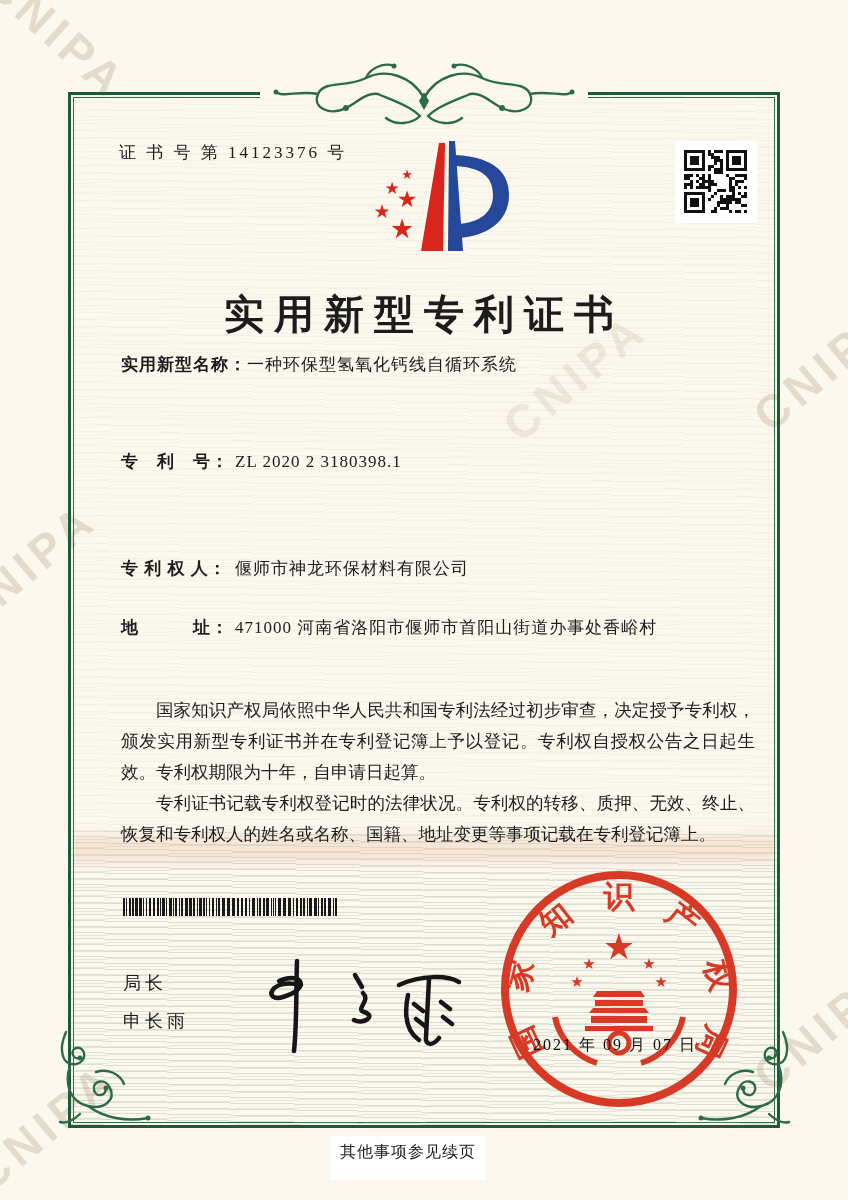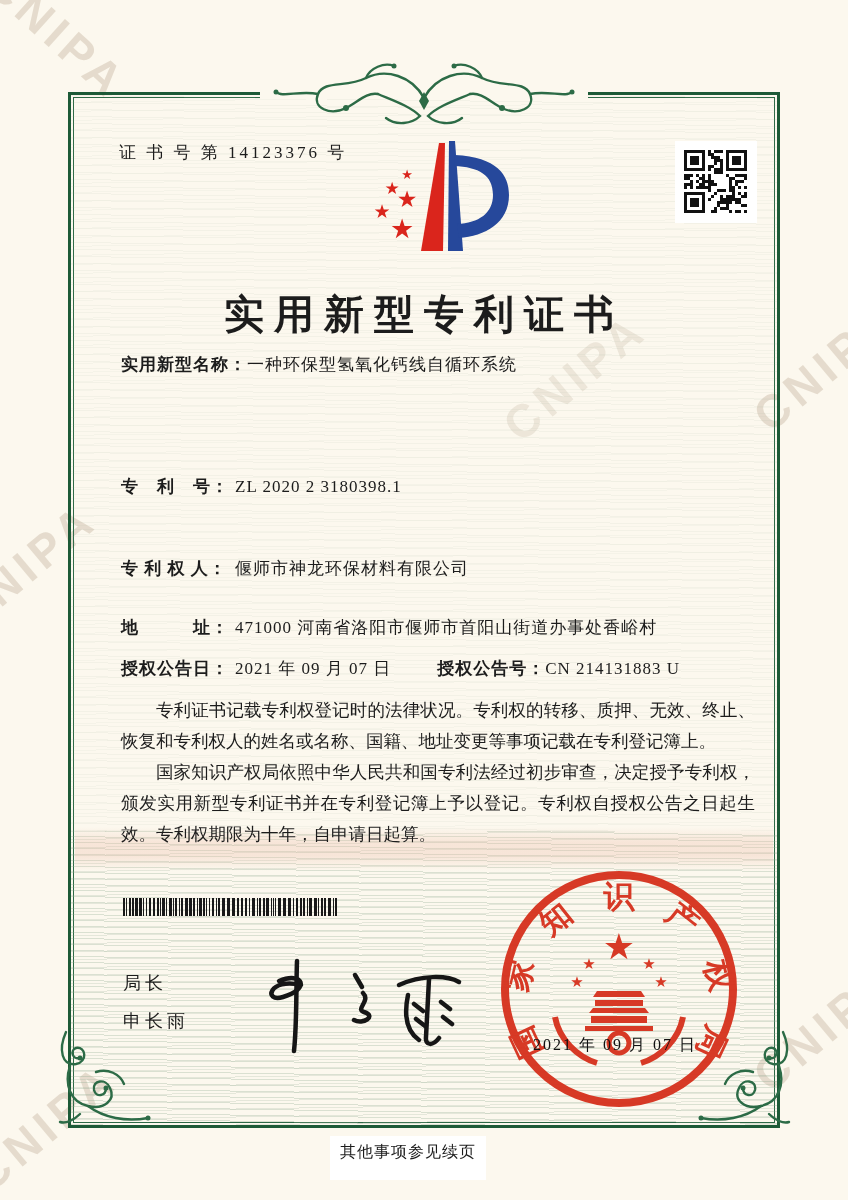--- a/index.html
+++ b/index.html
@@ -257,36 +257,33 @@
           <rect x="54" y="60" width="3" height="3" fill="#111"></rect>
           <rect x="60" y="60" width="3" height="3" fill="#111"></rect>
         </svg>
     </div>
 
     <div class="title">实用新型专利证书</div>
 
     <div class="field" style="top:258px">
       <span class="flabel">实用新型名称：</span><span class="fvalue">一种环保型氢氧化钙线自循环系统</span>
     </div>
-    <div class="field" style="top:380px">
+    <div class="field" style="top:355px">
       <span class="flabel">专　利　号：</span><span class="fvalue">ZL 2020 2 3180398.1</span>
     </div>
     <div class="field" style="top:462px">
       <span class="flabel">专 利 权 人：</span><span class="fvalue">偃师市神龙环保材料有限公司</span>
     </div>
     <div class="field" style="top:521px">
       <span class="flabel">地　　　址：</span><span class="fvalue">471000 河南省洛阳市偃师市首阳山街道办事处香峪村</span>
     </div>
-    <div class="field" style="top:562px">
-      <span class="flabel">授权公告日：</span><span class="fvalue">2021 年 09 月 07 日</span><span class="pair2"><span class="flabel" style="min-width:0">授权公告号：</span><span class="fvalue">CN 214131883 U</span></span>
-    </div>
 
     <div class="body-text">
+      <p>国家知识产权局依照中华人民共和国专利法经过初步审查，决定授予专利权，颁发实用新型专利证书并在专利登记簿上予以登记。专利权自授权公告之日起生效。专利权期限为十年，自申请日起算。</p>
       <p>专利证书记载专利权登记时的法律状况。专利权的转移、质押、无效、终止、恢复和专利权人的姓名或名称、国籍、地址变更等事项记载在专利登记簿上。</p>
-      <p>国家知识产权局依照中华人民共和国专利法经过初步审查，决定授予专利权，颁发实用新型专利证书并在专利登记簿上予以登记。专利权自授权公告之日起生效。专利权期限为十年，自申请日起算。</p>
     </div>
 
     <div class="barcode" id="barcode"><i style="width: 2px; background: rgb(25, 25, 25);"></i><i style="width: 1px;"></i><i style="width: 1px; background: rgb(25, 25, 25);"></i><i style="width: 2px;"></i><i style="width: 2px; background: rgb(25, 25, 25);"></i><i style="width: 1px;"></i><i style="width: 2px; background: rgb(25, 25, 25);"></i><i style="width: 1px;"></i><i style="width: 3px; background: rgb(25, 25, 25);"></i><i style="width: 1px;"></i><i style="width: 3px; background: rgb(25, 25, 25);"></i><i style="width: 1px;"></i><i style="width: 1px; background: rgb(25, 25, 25);"></i><i style="width: 2px;"></i><i style="width: 1px; background: rgb(25, 25, 25);"></i><i style="width: 2px;"></i><i style="width: 2px; background: rgb(25, 25, 25);"></i><i style="width: 2px;"></i><i style="width: 2px; background: rgb(25, 25, 25);"></i><i style="width: 2px;"></i><i style="width: 2px; background: rgb(25, 25, 25);"></i><i style="width: 1px;"></i><i style="width: 1px; background: rgb(25, 25, 25);"></i><i style="width: 1px;"></i><i style="width: 3px; background: rgb(25, 25, 25);"></i><i style="width: 1px;"></i><i style="width: 1px; background: rgb(25, 25, 25);"></i><i style="width: 2px;"></i><i style="width: 3px; background: rgb(25, 25, 25);"></i><i style="width: 1px;"></i><i style="width: 1px; background: rgb(25, 25, 25);"></i><i style="width: 1px;"></i><i style="width: 2px; background: rgb(25, 25, 25);"></i><i style="width: 2px;"></i><i style="width: 1px; background: rgb(25, 25, 25);"></i><i style="width: 1px;"></i><i style="width: 2px; background: rgb(25, 25, 25);"></i><i style="width: 2px;"></i><i style="width: 3px; background: rgb(25, 25, 25);"></i><i style="width: 1px;"></i><i style="width: 3px; background: rgb(25, 25, 25);"></i><i style="width: 1px;"></i><i style="width: 2px; background: rgb(25, 25, 25);"></i><i style="width: 2px;"></i><i style="width: 1px; background: rgb(25, 25, 25);"></i><i style="width: 1px;"></i><i style="width: 3px; background: rgb(25, 25, 25);"></i><i style="width: 1px;"></i><i style="width: 2px; background: rgb(25, 25, 25);"></i><i style="width: 1px;"></i><i style="width: 1px; background: rgb(25, 25, 25);"></i><i style="width: 2px;"></i><i style="width: 1px; background: rgb(25, 25, 25);"></i><i style="width: 2px;"></i><i style="width: 2px; background: rgb(25, 25, 25);"></i><i style="width: 2px;"></i><i style="width: 1px; background: rgb(25, 25, 25);"></i><i style="width: 1px;"></i><i style="width: 2px; background: rgb(25, 25, 25);"></i><i style="width: 2px;"></i><i style="width: 3px; background: rgb(25, 25, 25);"></i><i style="width: 2px;"></i><i style="width: 3px; background: rgb(25, 25, 25);"></i><i style="width: 2px;"></i><i style="width: 3px; background: rgb(25, 25, 25);"></i><i style="width: 2px;"></i><i style="width: 2px; background: rgb(25, 25, 25);"></i><i style="width: 2px;"></i><i style="width: 2px; background: rgb(25, 25, 25);"></i><i style="width: 2px;"></i><i style="width: 2px; background: rgb(25, 25, 25);"></i><i style="width: 2px;"></i><i style="width: 1px; background: rgb(25, 25, 25);"></i><i style="width: 2px;"></i><i style="width: 3px; background: rgb(25, 25, 25);"></i><i style="width: 2px;"></i><i style="width: 1px; background: rgb(25, 25, 25);"></i><i style="width: 1px;"></i><i style="width: 2px; background: rgb(25, 25, 25);"></i><i style="width: 2px;"></i><i style="width: 2px; background: rgb(25, 25, 25);"></i><i style="width: 1px;"></i><i style="width: 3px; background: rgb(25, 25, 25);"></i><i style="width: 2px;"></i><i style="width: 1px; background: rgb(25, 25, 25);"></i><i style="width: 1px;"></i><i style="width: 1px; background: rgb(25, 25, 25);"></i><i style="width: 1px;"></i><i style="width: 1px; background: rgb(25, 25, 25);"></i><i style="width: 2px;"></i><i style="width: 3px; background: rgb(25, 25, 25);"></i><i style="width: 2px;"></i><i style="width: 3px; background: rgb(25, 25, 25);"></i><i style="width: 2px;"></i><i style="width: 3px; background: rgb(25, 25, 25);"></i><i style="width: 2px;"></i><i style="width: 1px; background: rgb(25, 25, 25);"></i><i style="width: 2px;"></i><i style="width: 2px; background: rgb(25, 25, 25);"></i><i style="width: 2px;"></i><i style="width: 2px; background: rgb(25, 25, 25);"></i><i style="width: 1px;"></i><i style="width: 2px; background: rgb(25, 25, 25);"></i><i style="width: 2px;"></i><i style="width: 1px; background: rgb(25, 25, 25);"></i><i style="width: 1px;"></i><i style="width: 3px; background: rgb(25, 25, 25);"></i><i style="width: 2px;"></i><i style="width: 3px; background: rgb(25, 25, 25);"></i><i style="width: 1px;"></i><i style="width: 1px; background: rgb(25, 25, 25);"></i><i style="width: 2px;"></i><i style="width: 2px; background: rgb(25, 25, 25);"></i><i style="width: 1px;"></i><i style="width: 2px; background: rgb(25, 25, 25);"></i><i style="width: 2px;"></i><i style="width: 3px; background: rgb(25, 25, 25);"></i><i style="width: 2px;"></i><i style="width: 1px; background: rgb(25, 25, 25);"></i><i style="width: 1px;"></i><i style="width: 2px; background: rgb(25, 25, 25);"></i><i style="width: 2px;"></i></div>
 
     <div class="signoff-title">局长</div>
     <div class="signoff-name">申长雨</div>
 
     <svg class="signature" width="230" height="110" viewBox="0 0 230 110">
       <g stroke="#161616" stroke-width="4.5" fill="none" stroke-linecap="round" stroke-linejoin="round">
         <path d="M46,14 C45,42 46,76 43,104"></path>

